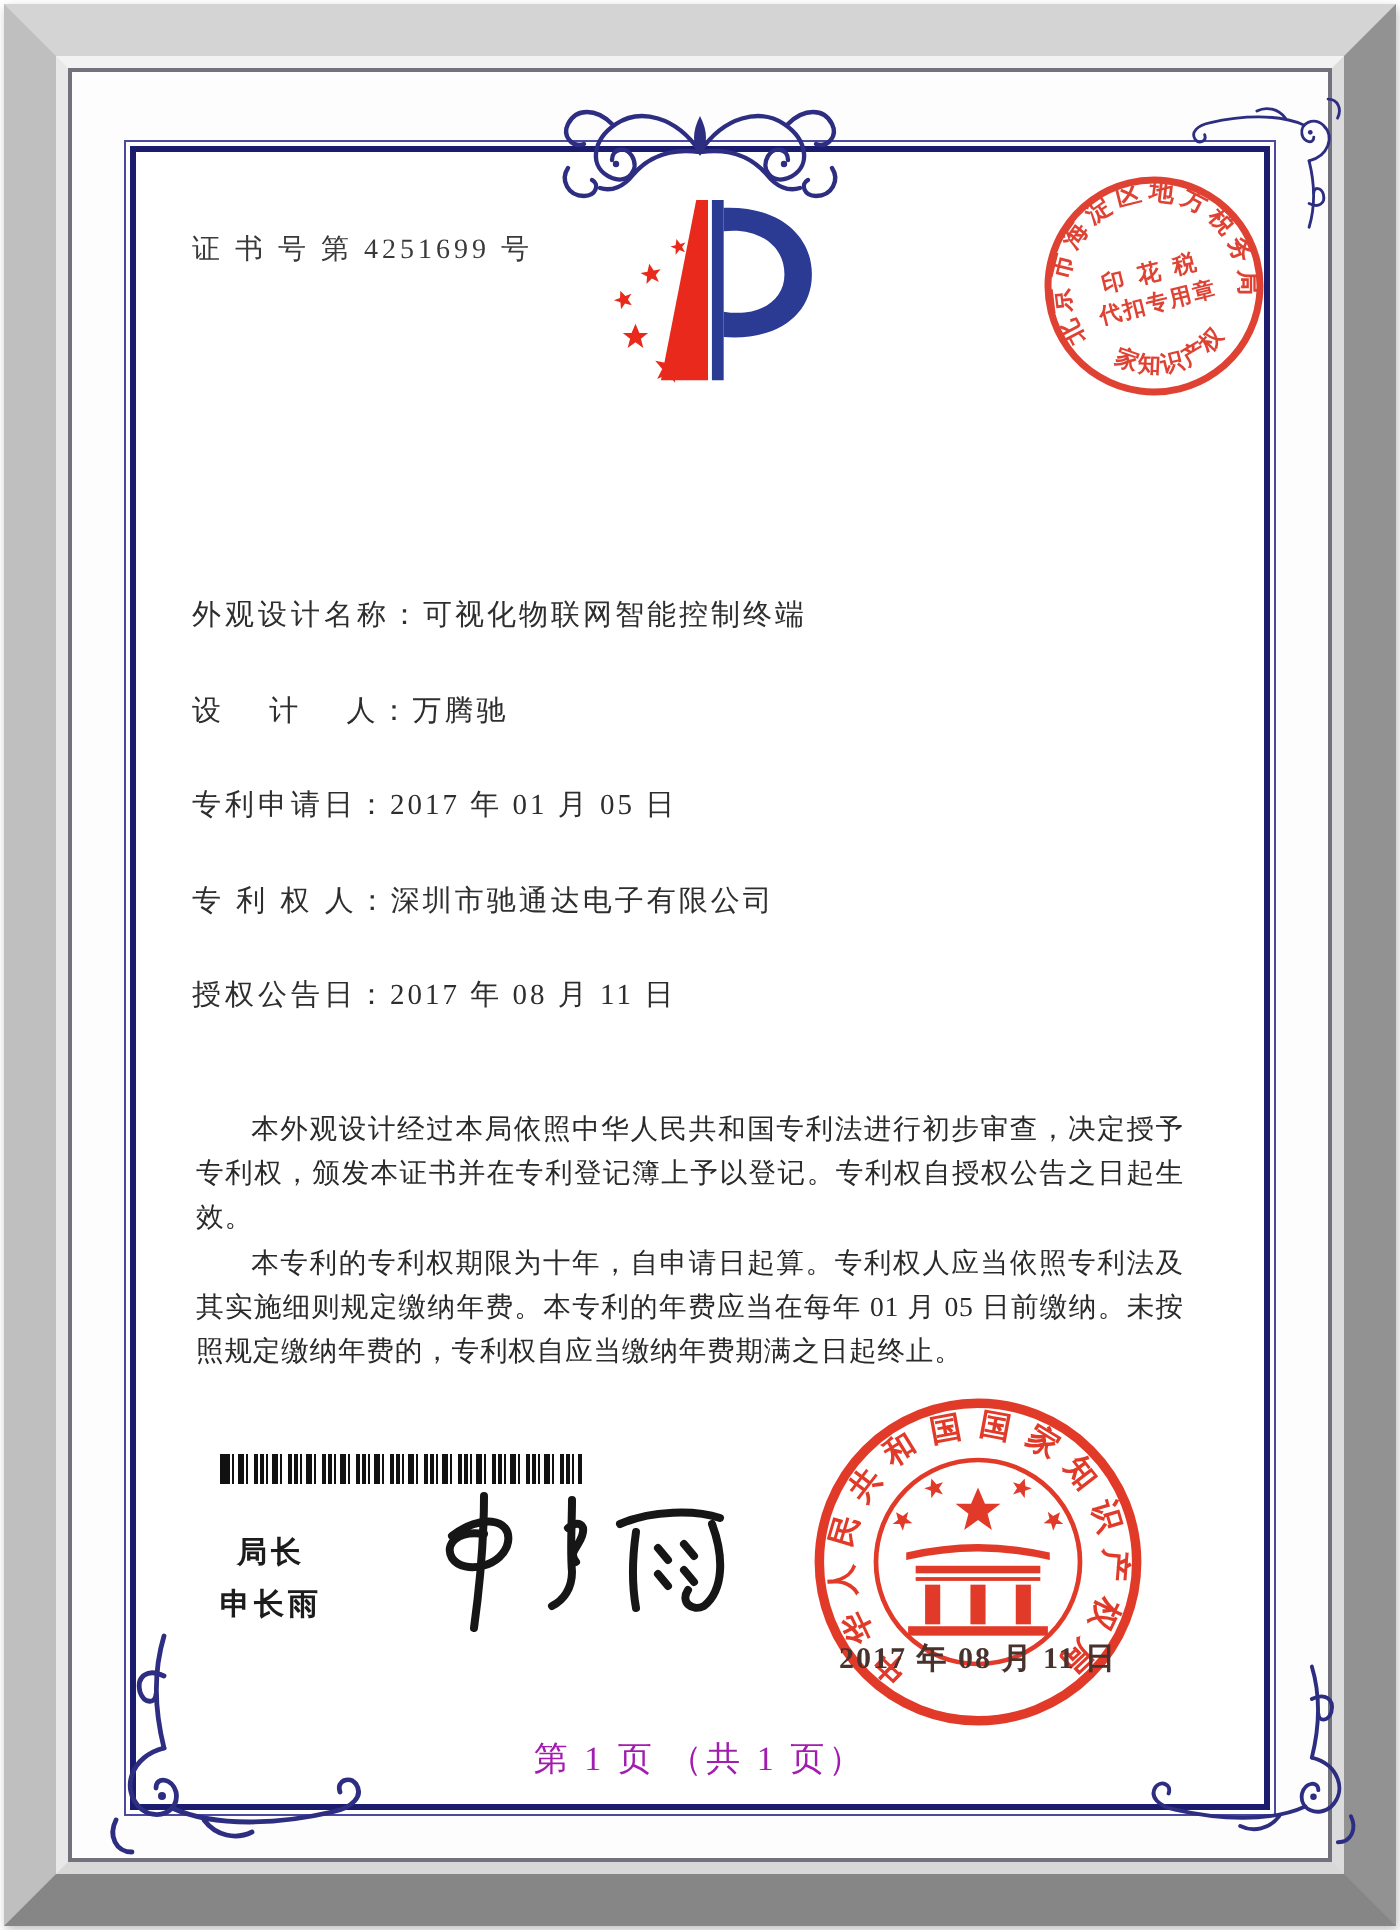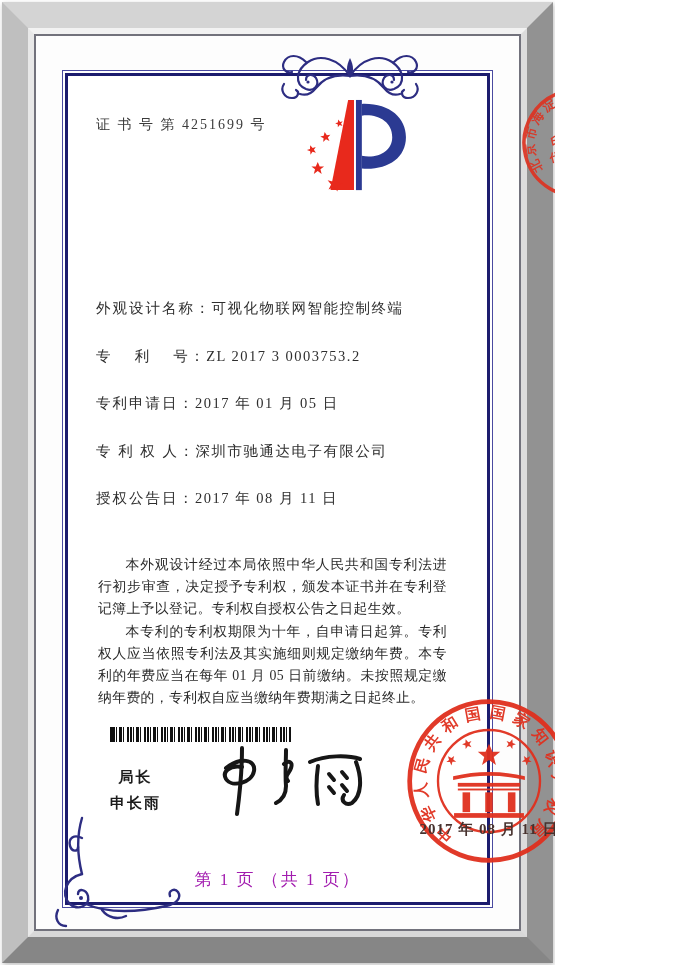--- a/index.html
+++ b/index.html
@@ -1,16 +1,16 @@
 <!DOCTYPE html>
 <html><head>
 <meta charset="utf-8">
 <style>
   html,body{margin:0;padding:0;background:#fff;}
-  .page{position:relative;width:555px;height:965px;background:#ffffff;overflow:hidden;
+  .page{position:relative;width:700px;height:965px;background:#ffffff;overflow:hidden;
         font-family:"Liberation Serif","DejaVu Serif",serif;color:#222;}
   
   .frame-bevel{position:absolute;inset:2px;border:26px solid;
         border-color:#d4d4d4 #929292 #868686 #bfbfbf;box-shadow:1px 2px 5px rgba(0,0,0,.25);}
   .frame-step{position:absolute;inset:28px;border:6px solid;
         border-color:#f2f2f2 #dcdcdc #d8d8d8 #e8e8e8;}
   .frame-dark{position:absolute;inset:34px;border:2px solid #72727c;}
   .mat{position:absolute;inset:36px;background:#fdfdfd;}
   
   .paper{position:absolute;left:62px;right:62px;top:70px;bottom:57px;border:1px solid #4a4aa0;background:#fff;}
@@ -129,21 +129,21 @@
           <text x="0" y="12" text-anchor="middle" fill="#dd3322" font-size="11" letter-spacing="1">代扣专用章</text>
         </g>
       </svg>
 
 
       <div class="fields">
         <div class="field-row">
           <span class="field-label">外观设计名称：</span><span class="field-value">可视化物联网智能控制终端</span>
         </div>
         <div class="field-row">
-          <span class="field-label">专　 利　 号：</span><span class="field-value">ZL 2017 3 0003753.2</span>
+          <span class="field-label">设　 计　 人：</span><span class="field-value">万腾驰</span>
         </div>
         <div class="field-row">
           <span class="field-label">专利申请日：</span><span class="field-value">2017 年 01 月 05 日</span>
         </div>
         <div class="field-row">
           <span class="field-label">专 利 权 人：</span><span class="field-value">深圳市驰通达电子有限公司</span>
         </div>
         <div class="field-row">
           <span class="field-label">授权公告日：</span><span class="field-value">2017 年 08 月 11 日</span>
         </div>

